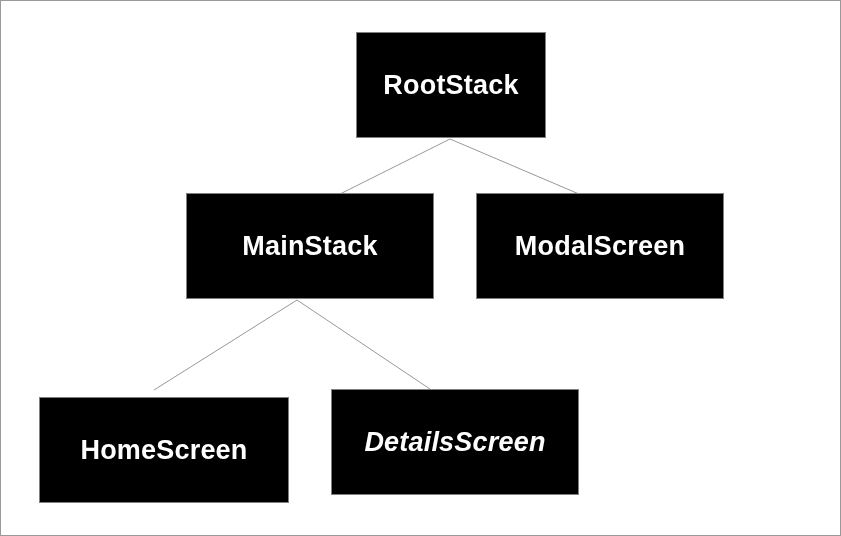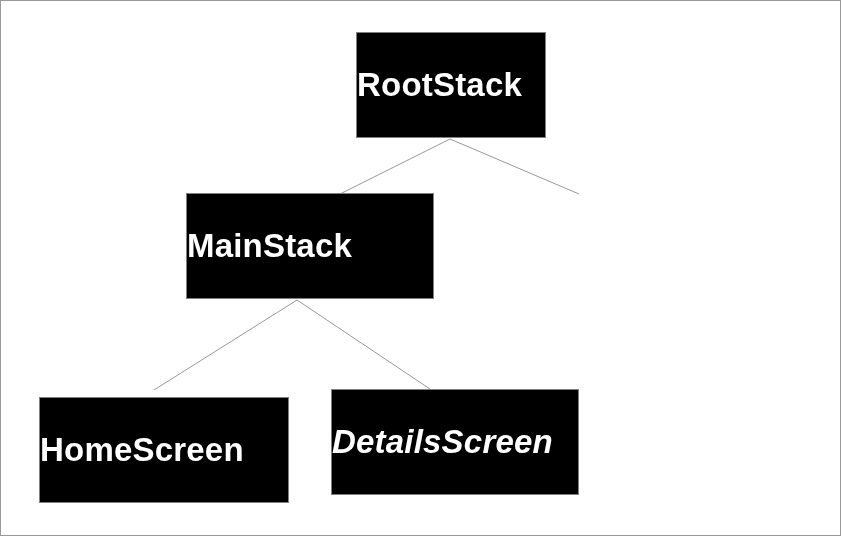--- a/index.html
+++ b/index.html
@@ -24,25 +24,25 @@
     width: 841px;
     height: 536px;
     pointer-events: none;
   }
   .node {
     position: absolute;
     box-sizing: border-box;
     background: #000000;
     border: 1px solid #808080;
     color: #ffffff;
-    font-size: 33px;
+    font-size: 27px;
     font-weight: 700;
     display: flex;
     align-items: center;
-    justify-content: flex-start;
+    justify-content: center;
     letter-spacing: 0.2px;
     white-space: nowrap;
   }
   .node-root    { left: 355px; top: 31px;  width: 190px; height: 106px; }
   .node-main    { left: 185px; top: 192px; width: 248px; height: 106px; }
   .node-modal   { left: 475px; top: 192px; width: 248px; height: 106px; }
   .node-home    { left: 38px;  top: 388px; width: 250px; height: 106px; margin-top: 8px; }
   .node-details { left: 330px; top: 388px; width: 248px; height: 106px; font-style: italic; }
 </style>
 </head>
@@ -58,20 +58,23 @@
   </svg>
 
   <div class="node node-root">
     <span>RootStack</span>
   </div>
 
   <div class="node node-main">
     <span>MainStack</span>
   </div>
 
+  <div class="node node-modal">
+    <span>ModalScreen</span>
+  </div>
 
   <div class="node node-home">
     <span>HomeScreen</span>
   </div>
 
   <div class="node node-details">
     <span>DetailsScreen</span>
   </div>
 
 </div>

